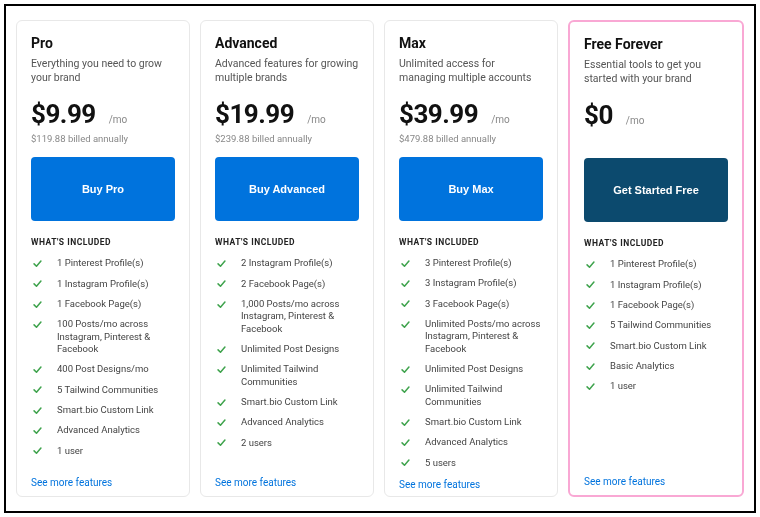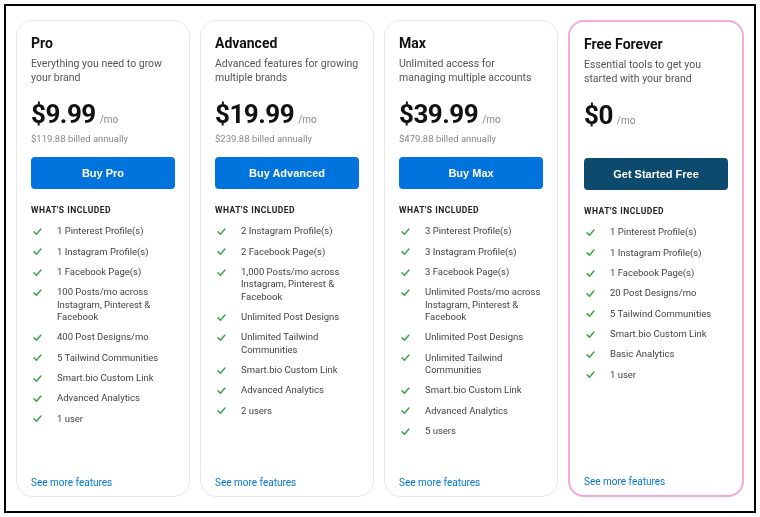--- a/index.html
+++ b/index.html
@@ -1,27 +1,27 @@
 <!DOCTYPE html>
 <html><head>
 <meta charset="utf-8">
 <style>
 *{box-sizing:border-box;margin:0;padding:0}
 body{font-family:-apple-system,BlinkMacSystemFont,"Segoe UI",Roboto,Arial,sans-serif;background:#fff;padding:4px}
 .frame{border:2px solid #000;width:752px;height:509px;overflow:hidden;padding:14px 10px}
 .grid{display:flex;gap:10px;height:100%}
-.card{flex:1;border:1px solid #e8e8e8;border-radius:16px;padding:14px 14px 8px;display:flex;flex-direction:column;overflow:hidden}
+.card{flex:1;border:1px solid #e8e8e8;border-radius:6px;padding:14px 14px 8px;display:flex;flex-direction:column;overflow:hidden}
 .card.highlight{border:2px solid #f9a8d4}
 .name{font-weight:700;font-size:14px;color:#111;margin-bottom:6px}
 .desc{font-size:10.5px;color:#555;line-height:1.35;margin-bottom:14px;min-height:28px}
-.price-row{display:flex;align-items:baseline;gap:4px;margin-bottom:4px}
+.price-row{display:flex;align-items:baseline;gap:13px;margin-bottom:4px}
 .price{font-weight:700;font-size:26px;color:#111;letter-spacing:-0.5px}
 .period{font-size:10px;color:#888}
 .billed{font-size:9.5px;color:#888;margin-bottom:12px;min-height:12px}
-.btn{width:100%;border:none;border-radius:4px;padding:10px 0;font-weight:700;font-size:11px;color:#fff;cursor:pointer;margin-bottom:16px}
+.btn{width:100%;border:none;border-radius:4px;padding:26px 0;font-weight:700;font-size:11px;color:#fff;cursor:pointer;margin-bottom:16px}
 .btn.blue{background:#0073dd}
 .btn.green{background:#0c4a6e}
 .section-title{font-size:8.5px;font-weight:700;letter-spacing:0.5px;color:#222;margin-bottom:10px}
 .features{list-style:none;display:flex;flex-direction:column;gap:8px;margin-bottom:10px}
 .features li{display:flex;align-items:flex-start;gap:14px;font-size:9.5px;color:#444;line-height:1.3}
 .check{flex-shrink:0;width:12px;height:12px;display:inline-flex;align-items:center;justify-content:center}
 .check svg{width:11px;height:11px}
 .more{font-size:10px;color:#0073dd;text-decoration:none;cursor:pointer;margin-top:auto}
 </style>
 </head>
@@ -313,28 +313,20 @@
               </svg>
             </span>
             <span>1 Facebook Page(s)</span>
           </li>
           <li>
             <span class="check">
               <svg viewBox="0 0 16 16" fill="none" stroke="#3fa34d" stroke-width="2.2" stroke-linecap="round" stroke-linejoin="round">
                 <polyline points="3,8.5 6.5,12 13,4.5"></polyline>
               </svg>
             </span>
-            <span>20 Post Designs/mo</span>
-          </li>
-          <li>
-            <span class="check">
-              <svg viewBox="0 0 16 16" fill="none" stroke="#3fa34d" stroke-width="2.2" stroke-linecap="round" stroke-linejoin="round">
-                <polyline points="3,8.5 6.5,12 13,4.5"></polyline>
-              </svg>
-            </span>
             <span>5 Tailwind Communities</span>
           </li>
           <li>
             <span class="check">
               <svg viewBox="0 0 16 16" fill="none" stroke="#3fa34d" stroke-width="2.2" stroke-linecap="round" stroke-linejoin="round">
                 <polyline points="3,8.5 6.5,12 13,4.5"></polyline>
               </svg>
             </span>
             <span>Smart.bio Custom Link</span>
           </li>

